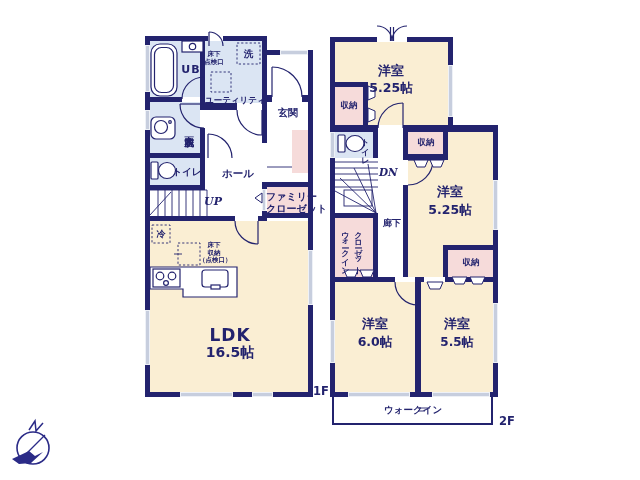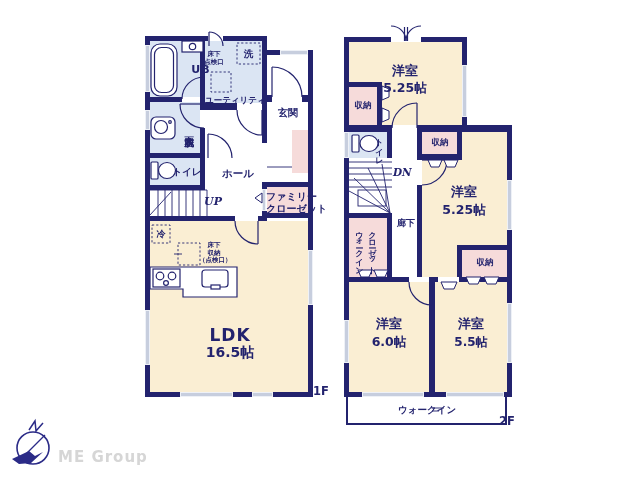--- a/index.html
+++ b/index.html
@@ -142,21 +142,21 @@
       </g>
       <rect class="dash" x="92" y="7" width="23" height="21"></rect>
       <rect class="dash" x="66" y="36" width="20" height="20"></rect>
       <rect class="dash" x="7" y="189" width="18" height="18"></rect>
       <rect class="dash" x="33" y="207" width="22" height="22"></rect>
       <line class="s thin" x1="29" y1="218" x2="37" y2="218"></line>
       <polygon class="tz" points="110,162 117,157 117,167"></polygon>
       <line class="s thin" x1="122" y1="131" x2="147" y2="131"></line>
     </svg>
 
-    <div class="lb" style="left:43px;top:28px;width:26px;font-size:11px;letter-spacing:1px;">UB</div>
+    <div class="lb" style="left:33px;top:28px;width:26px;font-size:11px;letter-spacing:1px;">UB</div>
     <div class="lb" style="left:60px;top:59px;width:57px;font-size:8.5px;">ユーティリティ</div>
     <div class="lb" style="left:92px;top:12px;width:23px;font-size:9.5px;">洗</div>
     <div class="lb" style="left:57px;top:15px;width:24px;font-size:6.5px;">
       <span>床下</span><br>
       <span>点検口</span>
     </div>
     <div class="lb" style="left:128px;top:71px;width:30px;font-size:10px;">玄関</div>
     <div class="lb vt" style="left:39px;top:66px;height:54px;font-size:9.5px;">洗面脱衣室</div>
     <div class="lb" style="left:26px;top:130px;width:32px;font-size:9.5px;">トイレ</div>
     <div class="lb" style="left:74px;top:131px;width:38px;font-size:10.5px;">ホール</div>
@@ -168,21 +168,21 @@
     <div class="lb" style="left:7px;top:193px;width:18px;font-size:9px;">冷</div>
     <div class="lb" style="left:54px;top:206px;width:30px;font-size:6.5px;">
       <span>床下</span><br>
       <span>収納</span><br>
       <span>（点検口）</span>
     </div>
     <div class="lb" style="left:55px;top:289px;width:60px;font-size:17px;letter-spacing:1px;">LDK</div>
     <div class="lb" style="left:50px;top:308px;width:70px;font-size:14px;">16.5帖</div>
   </div>
 
-  <div class="plan" id="f2" style="left:344px;top:26px;width:132px;height:403px;">
+  <div class="plan" id="f2" style="left:330px;top:26px;width:132px;height:403px;">
 
     <div class="rm cream" style="left:5px;top:16px;width:113px;height:83px;"></div>
     <div class="rm pink" style="left:5px;top:61px;width:28px;height:38px;"></div>
     <div class="rm blue" style="left:5px;top:106px;width:38px;height:26px;"></div>
     <div class="rm pink" style="left:78px;top:106px;width:35px;height:22px;"></div>
     <div class="rm cream" style="left:118px;top:106px;width:45px;height:28px;"></div>
     <div class="rm cream" style="left:78px;top:134px;width:85px;height:117px;"></div>
     <div class="rm pink" style="left:5px;top:192px;width:38px;height:59px;"></div>
     <div class="rm pink" style="left:118px;top:224px;width:45px;height:27px;"></div>
     <div class="rm cream" style="left:5px;top:256px;width:80px;height:110px;"></div>
@@ -295,15 +295,14 @@
 
   <div class="flab" style="left:313px;top:384px;">1F</div>
   <div class="flab" style="left:499px;top:414px;">2F</div>
 
   <svg style="position:absolute;left:10px;top:418px;overflow:visible;" width="48" height="54" viewBox="0 0 48 54">
     <circle cx="23" cy="30" r="16" fill="none" stroke="var(--logonavy)" stroke-width="1.6"></circle>
     <line x1="35" y1="17" x2="8" y2="44" stroke="var(--logonavy)" stroke-width="1.2"></line>
     <path d="M19,12 L25,3 L26,13 L33,5" fill="none" stroke="var(--logonavy)" stroke-width="1.5"></path>
     <polygon points="2,41 19,33 25,38 33,34 21,45 9,46" fill="var(--logonavy)"></polygon>
   </svg>
-  <div id="logo-text" style="left:58px;top:448px;">ME Group</div>
 
 </div>
 
 </body></html>

